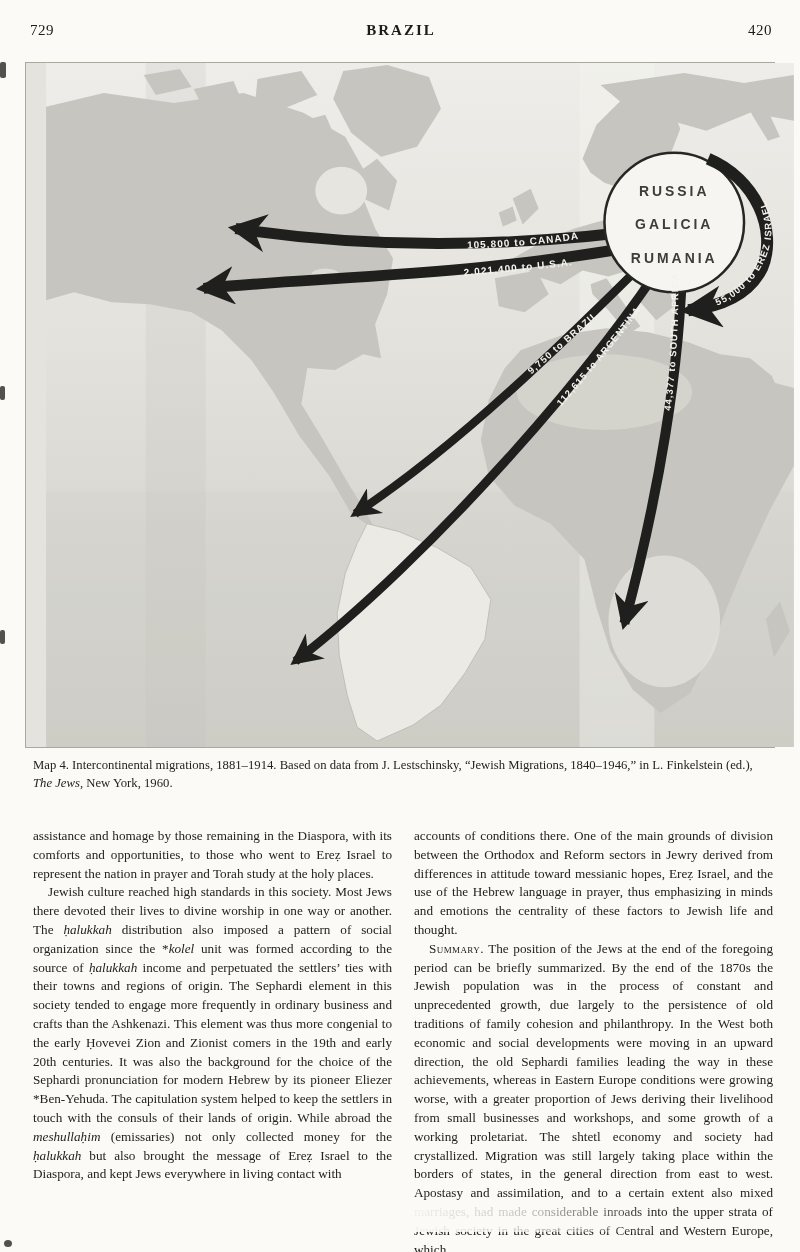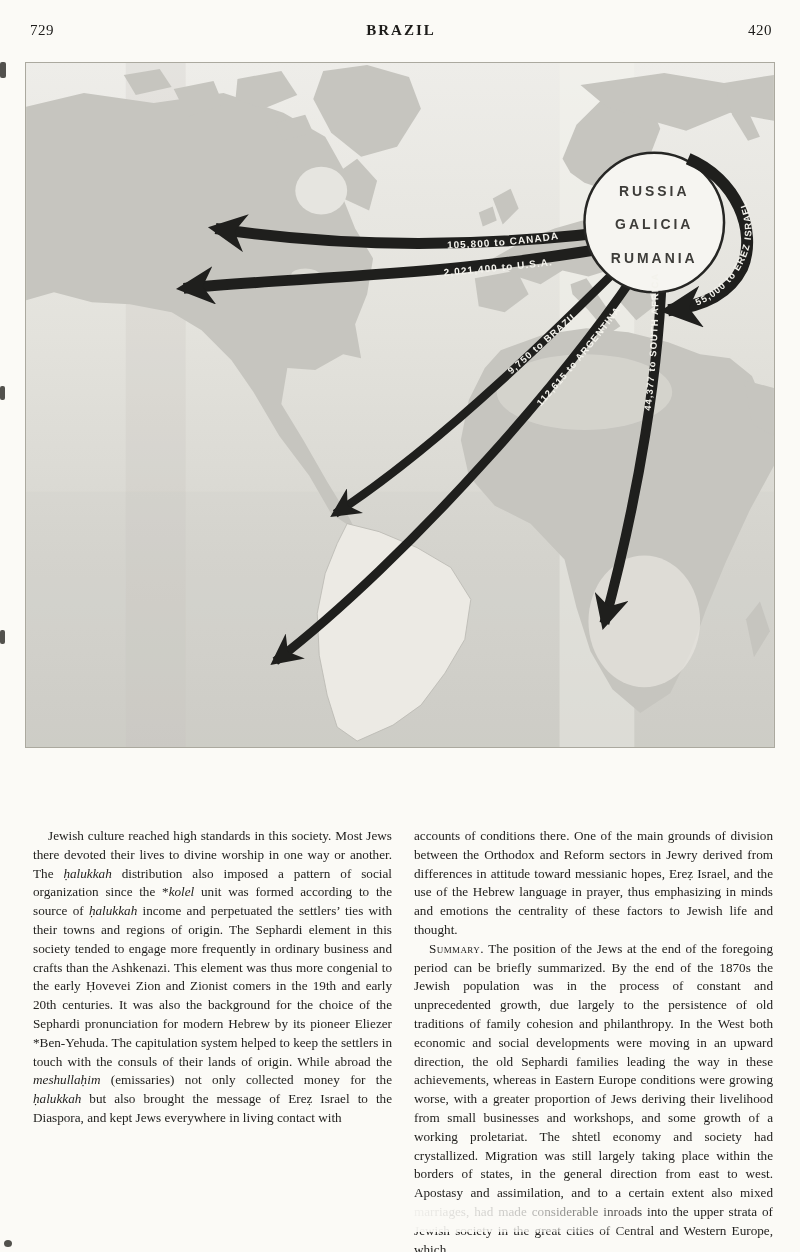--- a/index.html
+++ b/index.html
@@ -9,21 +9,21 @@
     font-family:"Liberation Serif", serif;color:#1d1c1a;
   }
   
   .pagehead{position:absolute;top:22px;left:30px;right:28px;height:22px;
     display:flex;justify-content:space-between;align-items:baseline;}
   .pagenum{font-size:15px;letter-spacing:.5px;}
   .runhead{position:absolute;left:0;right:0;text-align:center;font-size:15px;
     font-weight:600;letter-spacing:2px;}
   
   .mapbox{position:absolute;left:25px;top:62px;width:750px;height:686px;
-    border:1px solid #aba99f;box-sizing:border-box;background:#e4e3dd;}
+    border:1px solid #aba99f;box-sizing:border-box;background:#e4e3dd;padding-left:20px;}
   .mapbox svg{display:block;}
   .maplabel{font-family:"Liberation Sans", sans-serif;font-weight:bold;}
   .origin-label{font-size:14px;letter-spacing:3px;fill:#3e3d3a;}
   .arrow-label{fill:#f3f2ec;letter-spacing:1.1px;}
   .al-big{font-size:10px;}
   .al-sm{font-size:9.5px;}
   
   .caption{position:absolute;left:33px;top:756px;width:739px;
     font-size:12.7px;line-height:1.42;text-align:left;color:#24231f;}
   
@@ -125,23 +125,25 @@
         <text class="maplabel arrow-label al-big"><textPath href="#tpCanada" startOffset="62%">105,800 to CANADA</textPath></text>
         <text class="maplabel arrow-label al-big"><textPath href="#tpUSA" startOffset="63%">2,021,400 to U.S.A.</textPath></text>
         <text class="maplabel arrow-label al-sm"><textPath href="#tpBrazil" startOffset="60%">9,750 to BRAZIL</textPath></text>
         <text class="maplabel arrow-label al-sm"><textPath href="#tpArg" startOffset="70%">112,615 to ARGENTINA</textPath></text>
         <text class="maplabel arrow-label al-sm"><textPath href="#tpSAf" startOffset="55%">44,377 to SOUTH AFRICA</textPath></text>
         <text class="maplabel arrow-label al-sm"><textPath href="#tpErez" startOffset="7%">55,000 to EREZ ISRAEL</textPath></text>
       </g>
     </svg>
   </div>
 
+  <div class="caption">Map 4.  Intercontinental migrations, 1881–1914. Based on data from J. Lestschinsky, “Jewish Migrations, 1840–1946,” in L. Finkelstein (ed.), <i>The Jews</i>, New York, 1960.</div>
 
   <div class="columns">
     <div class="col">
+      <p>assistance and homage by those remaining in the Diaspora, with its comforts and opportunities, to those who went to Ereẓ Israel to represent the nation in prayer and Torah study at the holy places.</p>
       <p class="ind">Jewish culture reached high standards in this society. Most Jews there devoted their lives to divine worship in one way or another. The <i>ḥalukkah</i> distribution also imposed a pattern of social organization since the *<i>kolel</i> unit was formed according to the source of <i>ḥalukkah</i> income and perpetuated the settlers’ ties with their towns and regions of origin. The Sephardi element in this society tended to engage more frequently in ordinary business and crafts than the Ashkenazi. This element was thus more congenial to the early Ḥovevei Zion and Zionist comers in the 19th and early 20th centuries. It was also the background for the choice of the Sephardi pronunciation for modern Hebrew by its pioneer Eliezer *Ben-Yehuda. The capitulation system helped to keep the settlers in touch with the consuls of their lands of origin. While abroad the <i>meshullaḥim</i> (emissaries) not only collected money for the <i>ḥalukkah</i> but also brought the message of Ereẓ Israel to the Diaspora, and kept Jews everywhere in living contact with</p>
     </div>
     <div class="col">
       <p>accounts of conditions there. One of the main grounds of division between the Orthodox and Reform sectors in Jewry derived from differences in attitude toward messianic hopes, Ereẓ Israel, and the use of the Hebrew language in prayer, thus emphasizing in minds and emotions the centrality of these factors to Jewish life and thought.</p>
       <p class="ind"><span class="sc">Summary.</span> The position of the Jews at the end of the foregoing period can be briefly summarized. By the end of the 1870s the Jewish population was in the process of constant and unprecedented growth, due largely to the persistence of old traditions of family cohesion and philanthropy. In the West both economic and social developments were moving in an upward direction, the old Sephardi families leading the way in these achievements, whereas in Eastern Europe conditions were growing worse, with a greater proportion of Jews deriving their livelihood from small businesses and workshops, and some growth of a working proletariat. The shtetl economy and society had crystallized. Migration was still largely taking place within the borders of states, in the general direction from east to west. Apostasy and assimilation, and to a certain extent also mixed marriages, had made considerable inroads into the upper strata of Jewish society in the great cities of Central and Western Europe, which</p>
     </div>
   </div>
   <div class="fadepatch"></div>
 
   <div class="artifact a1"></div>

